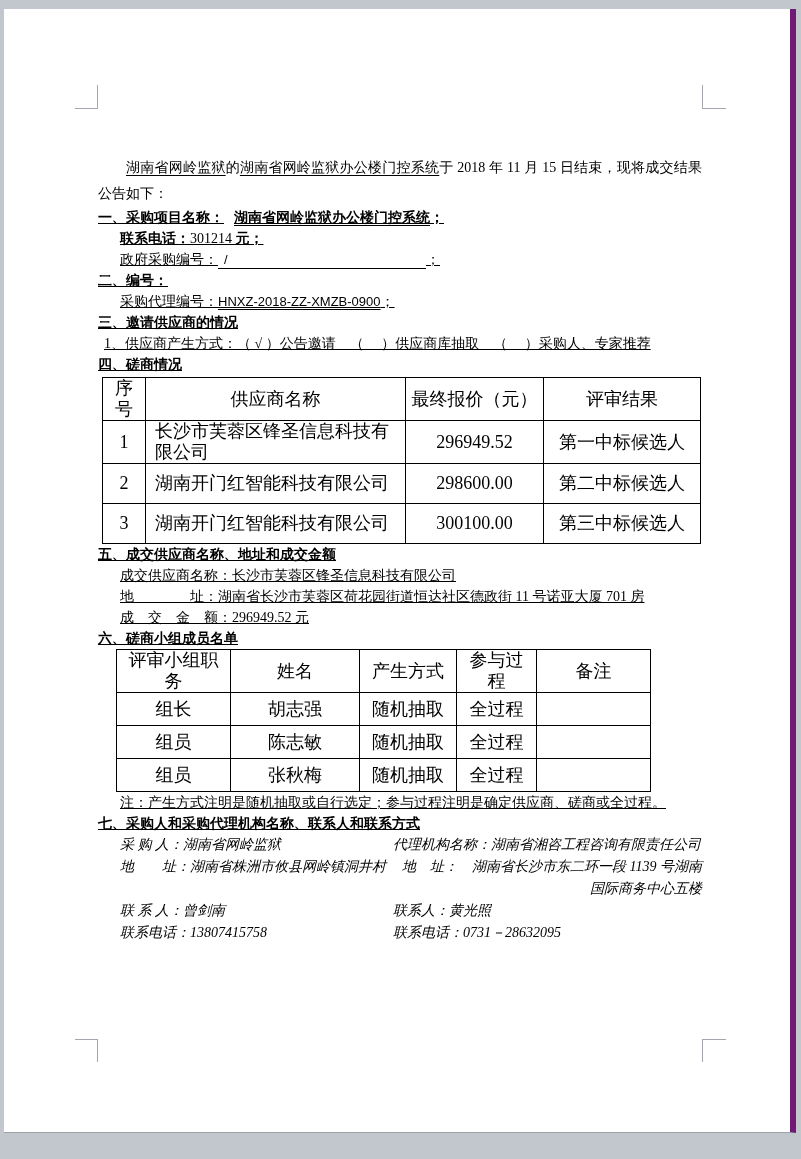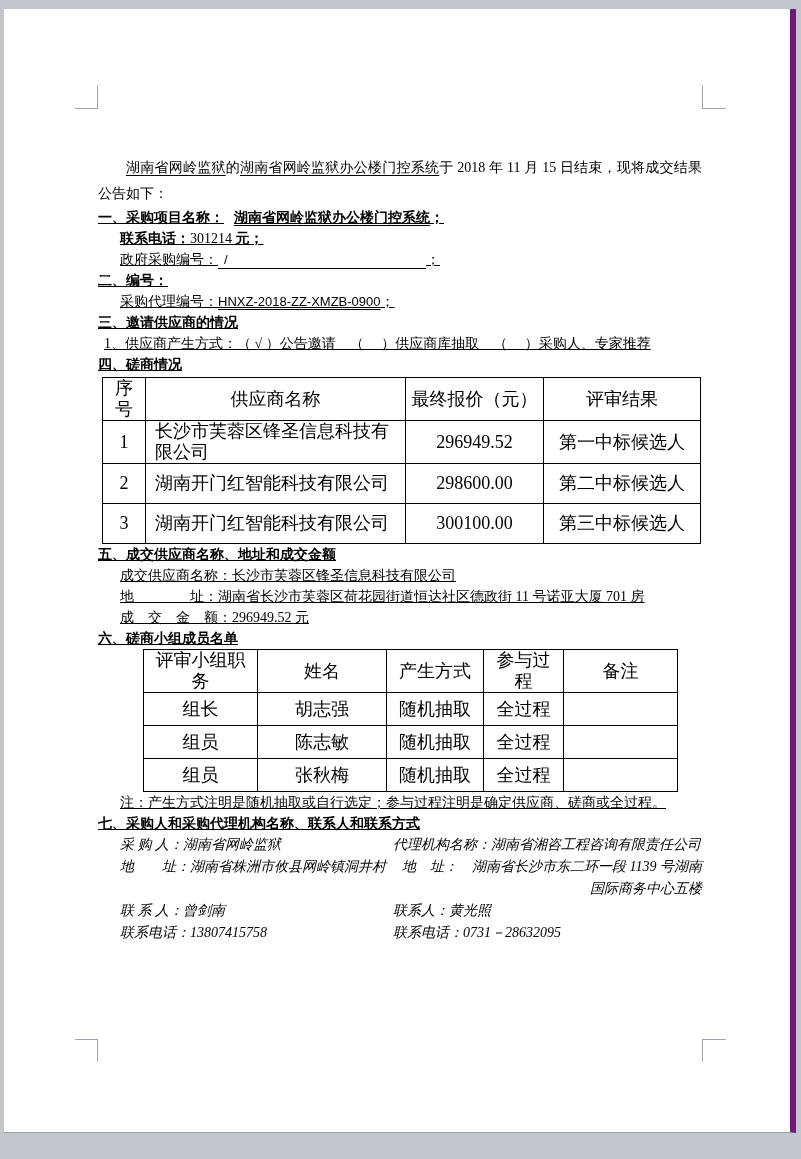--- a/index.html
+++ b/index.html
@@ -41,21 +41,21 @@
     border-bottom:1px solid #000;
     padding-left:6px; line-height:16px;
   }
   .projname { margin-left:10px; }
 
   table { border-collapse:collapse; table-layout:fixed; }
   td { border:1px solid #000; text-align:center; vertical-align:middle; font-size:18px; padding:0 4px; overflow:hidden; }
   .t1 { width:598px; margin:2px 0 0 4px; }
   .t1 td { height:40px; }
   .t1 td.cell-name { text-align:left; padding-left:9px; }
-  .t2 { width:534px; margin:0 0 0 45px; }
+  .t2 { width:534px; margin:0 0 0 18px; }
   .t2 td { height:33px; }
 
   .contacts {
     display:grid; grid-template-columns:273px 1fr;
     padding-left:22px; line-height:22px;
   }
   .contacts > div { align-self:start;font-style:italic; }
   .nowrap { white-space:nowrap; }
   .agent-addr { padding-left:66px; text-indent:-66px;text-align:right; }
 </style>

